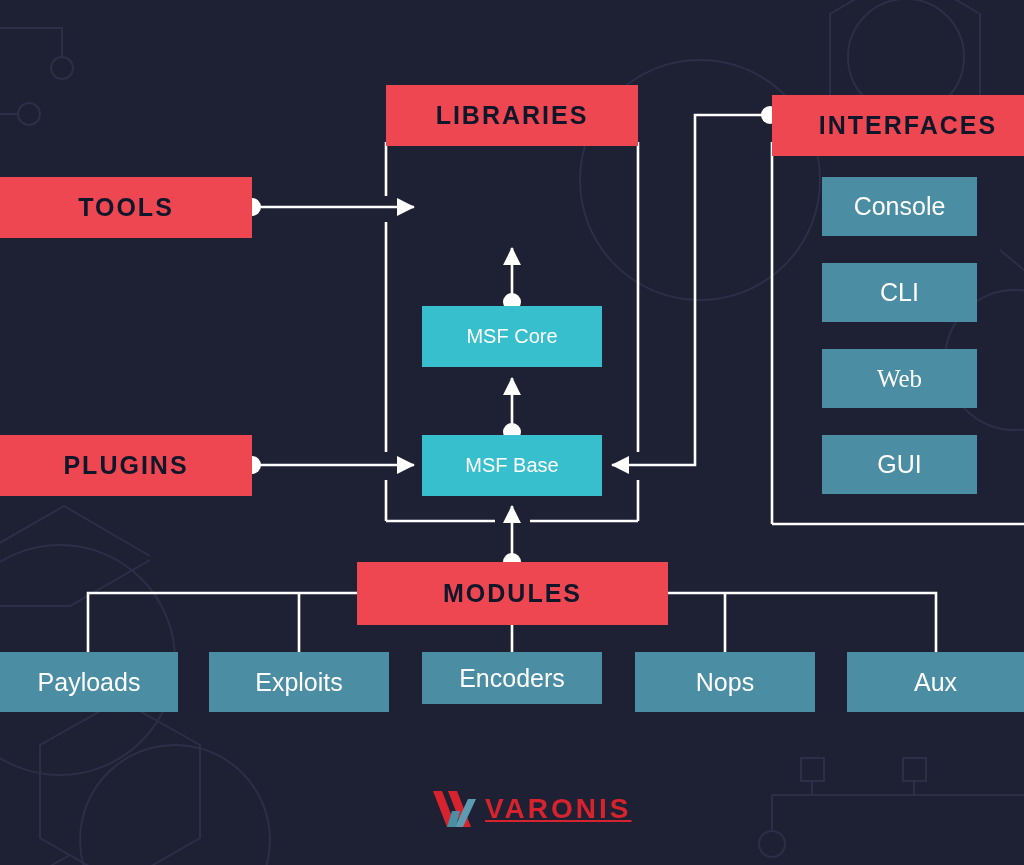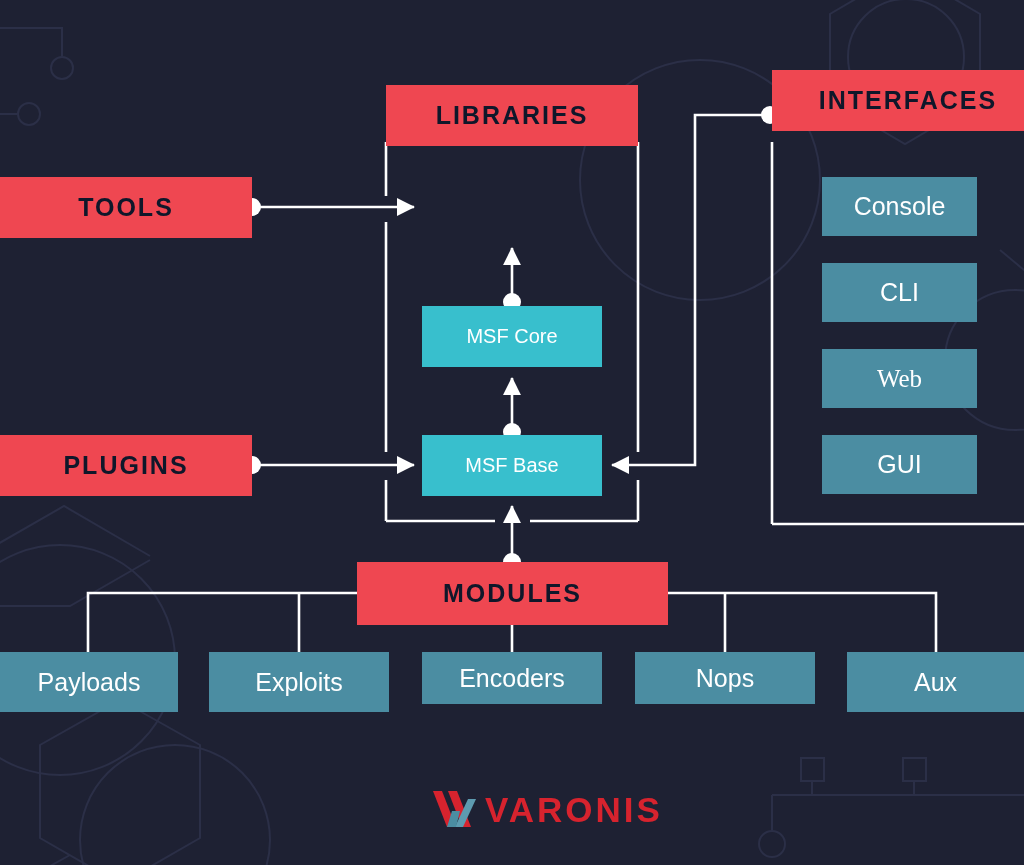--- a/index.html
+++ b/index.html
@@ -70,24 +70,25 @@
     top: 788px;
     width: 170px;
     height: 42px;
     display: flex;
     align-items: center;
   }
   #logo-mark { flex: 0 0 auto; }
   #logo-word {
     margin-left: 9px;
     color: #d7232e;
-    font-size: 35px;
+    font-size: 28px;
     font-weight: bold;
     letter-spacing: 3px;
     line-height: 1;
+    text-decoration: underline;
   }
 </style>
 </head>
 <body>
 
 <div id="stage">
 
   <svg id="bg-decor" viewBox="0 0 1024 865" xmlns="http://www.w3.org/2000/svg">
     <g stroke="#2b2f47" stroke-width="2" fill="none">
 
@@ -192,21 +193,21 @@
 
 
   <div class="box node-cyan" style="left:422px; top:306px; width:180px; height:61px;">
     <span>MSF Core</span>
   </div>
 
   <div class="box node-cyan" style="left:422px; top:435px; width:180px; height:61px;">
     <span>MSF Base</span>
   </div>
 
-  <div class="box hdr-red" style="left:772px; top:70px; width:252px; height:61px;padding-left:20px;">
+  <div class="box hdr-red" style="left:772px; top:95px; width:252px; height:61px;padding-left:20px;">
     <span>INTERFACES</span>
   </div>
 
   <div class="box node-steel" style="left:822px; top:177px; width:155px; height:59px;">
     <span>Console</span>
   </div>
   <div class="box node-steel" style="left:822px; top:263px; width:155px; height:59px;">
     <span>CLI</span>
   </div>
   <div class="box node-steel" style="left:822px; top:349px; width:155px; height:59px;font-family:Liberation Serif, serif;">
@@ -222,21 +223,21 @@
 
   <div class="box node-steel" style="left:0px; top:652px; width:178px; height:60px;">
     <span>Payloads</span>
   </div>
   <div class="box node-steel" style="left:209px; top:652px; width:180px; height:60px;">
     <span>Exploits</span>
   </div>
   <div class="box node-steel" style="left:422px; top:652px; width:180px; height:52px;">
     <span>Encoders</span>
   </div>
-  <div class="box node-steel" style="left:635px; top:652px; width:180px; height:52px;">
+  <div class="box node-steel" style="left:635px; top:652px; width:180px; height:60px;">
     <span>Nops</span>
   </div>
   <div class="box node-steel" style="left:847px; top:652px; width:177px; height:60px;">
     <span>Aux</span>
   </div>
 
   <div id="logo">
     <svg id="logo-mark" width="46" height="40" viewBox="0 0 46 40" xmlns="http://www.w3.org/2000/svg">
       <polygon points="3,2 12,2 26,38 17,38" fill="#d7232e"></polygon>
       <polygon points="18,2 27,2 41,38 32,38" fill="#d7232e"></polygon>

